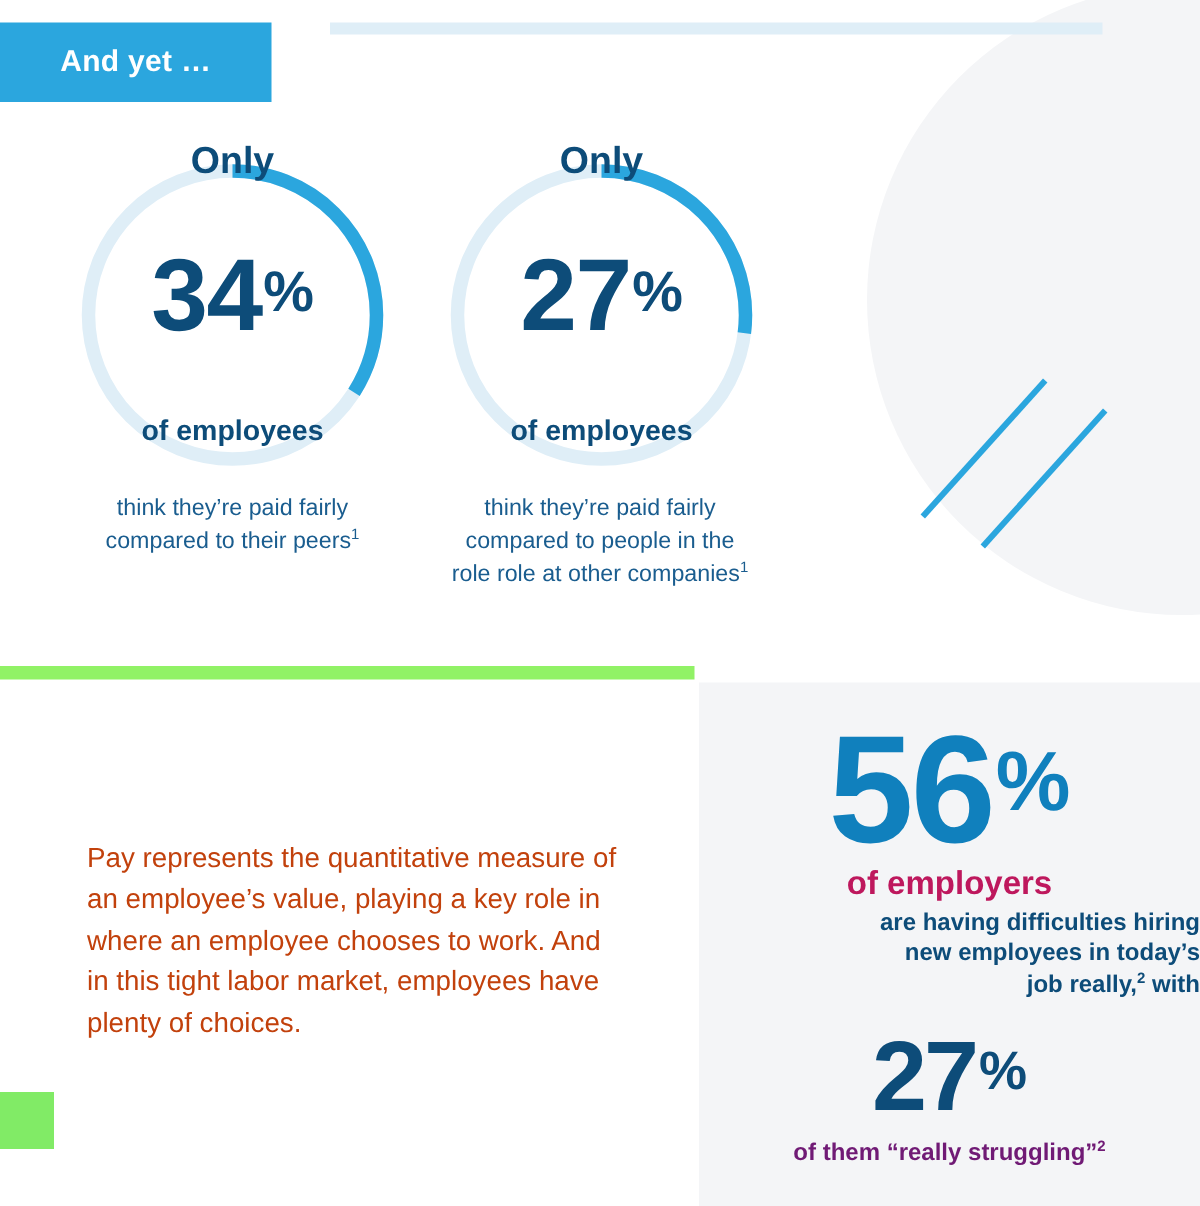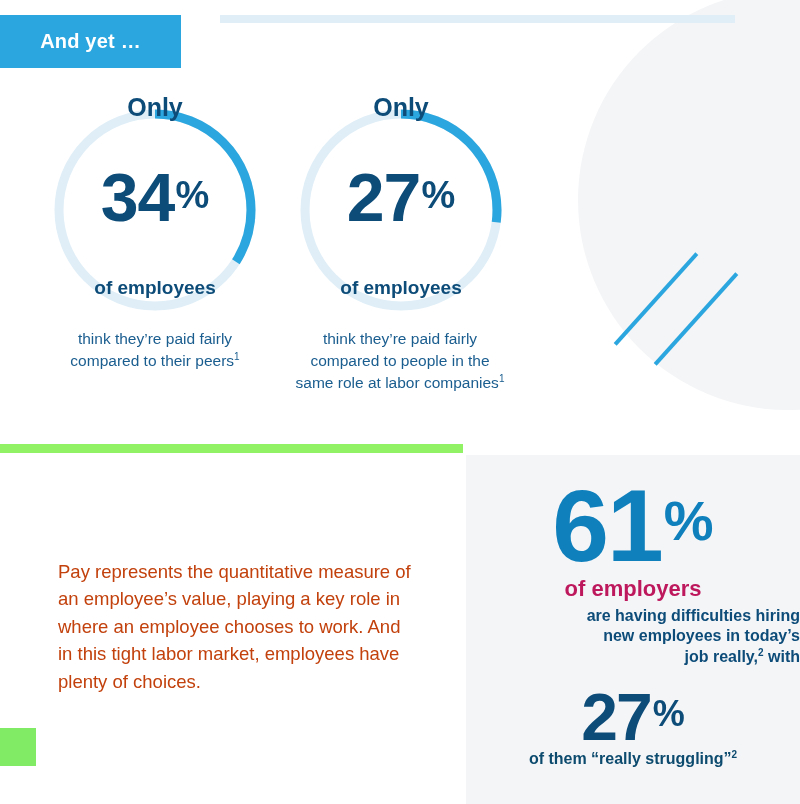--- a/index.html
+++ b/index.html
@@ -225,23 +225,23 @@
     font-weight: bold;
     color: #0d4c79;
     line-height: 1.28;
     margin-top: 5px;
     text-align: right;
   }
   .stat-detail sup { font-size: 10px; vertical-align: super; font-weight: bold; }
   .stat-small {
     font-size: 16px;
     font-weight: bold;
-    color: #0c4a6e;
+    color: #701a75;
     line-height: 1.2;
-    margin-top: 2px;
+    margin-top: 12px;
   }
   .stat-small sup { font-size: 10px; vertical-align: super; }
 </style>
 </head>
 <body>
 
 <div class="page">
 
   <div class="deco-circle"></div>
   <div class="deco-topbar"></div>
@@ -286,36 +286,36 @@
           <div class="donut-num-row">
             <span class="donut-num">27</span>
             <span class="donut-pct">%</span>
           </div>
           <div class="donut-sub">of employees</div>
         </div>
       </div>
       <div class="donut-caption">
         <span>think they’re paid fairly</span><br>
         <span>compared to people in the</span><br>
-        <span>same role at labor companies</span><sup>1</sup>
+        <span>role role at other companies</span><sup>1</sup>
       </div>
     </div>
 
   </div>
 
   <div class="green-bar"></div>
   <div class="green-square"></div>
 
   <p class="body-copy">Pay represents the quantitative measure of an employee’s value, playing a key role in where an employee chooses to work. And in this tight labor market, employees have plenty of choices.</p>
 
   <div class="stat-panel">
 
     <div class="stat-group g0">
       <div class="stat-num-row">
-        <span class="stat-num">61</span>
+        <span class="stat-num">56</span>
         <span class="stat-pct">%</span>
       </div>
       <div class="stat-lead">of employers</div>
       <div class="stat-detail">
         <span>are having difficulties hiring</span><br>
         <span>new employees in today’s</span><br>
         <span>job really,</span><sup>2</sup><span> with</span>
       </div>
     </div>
 

